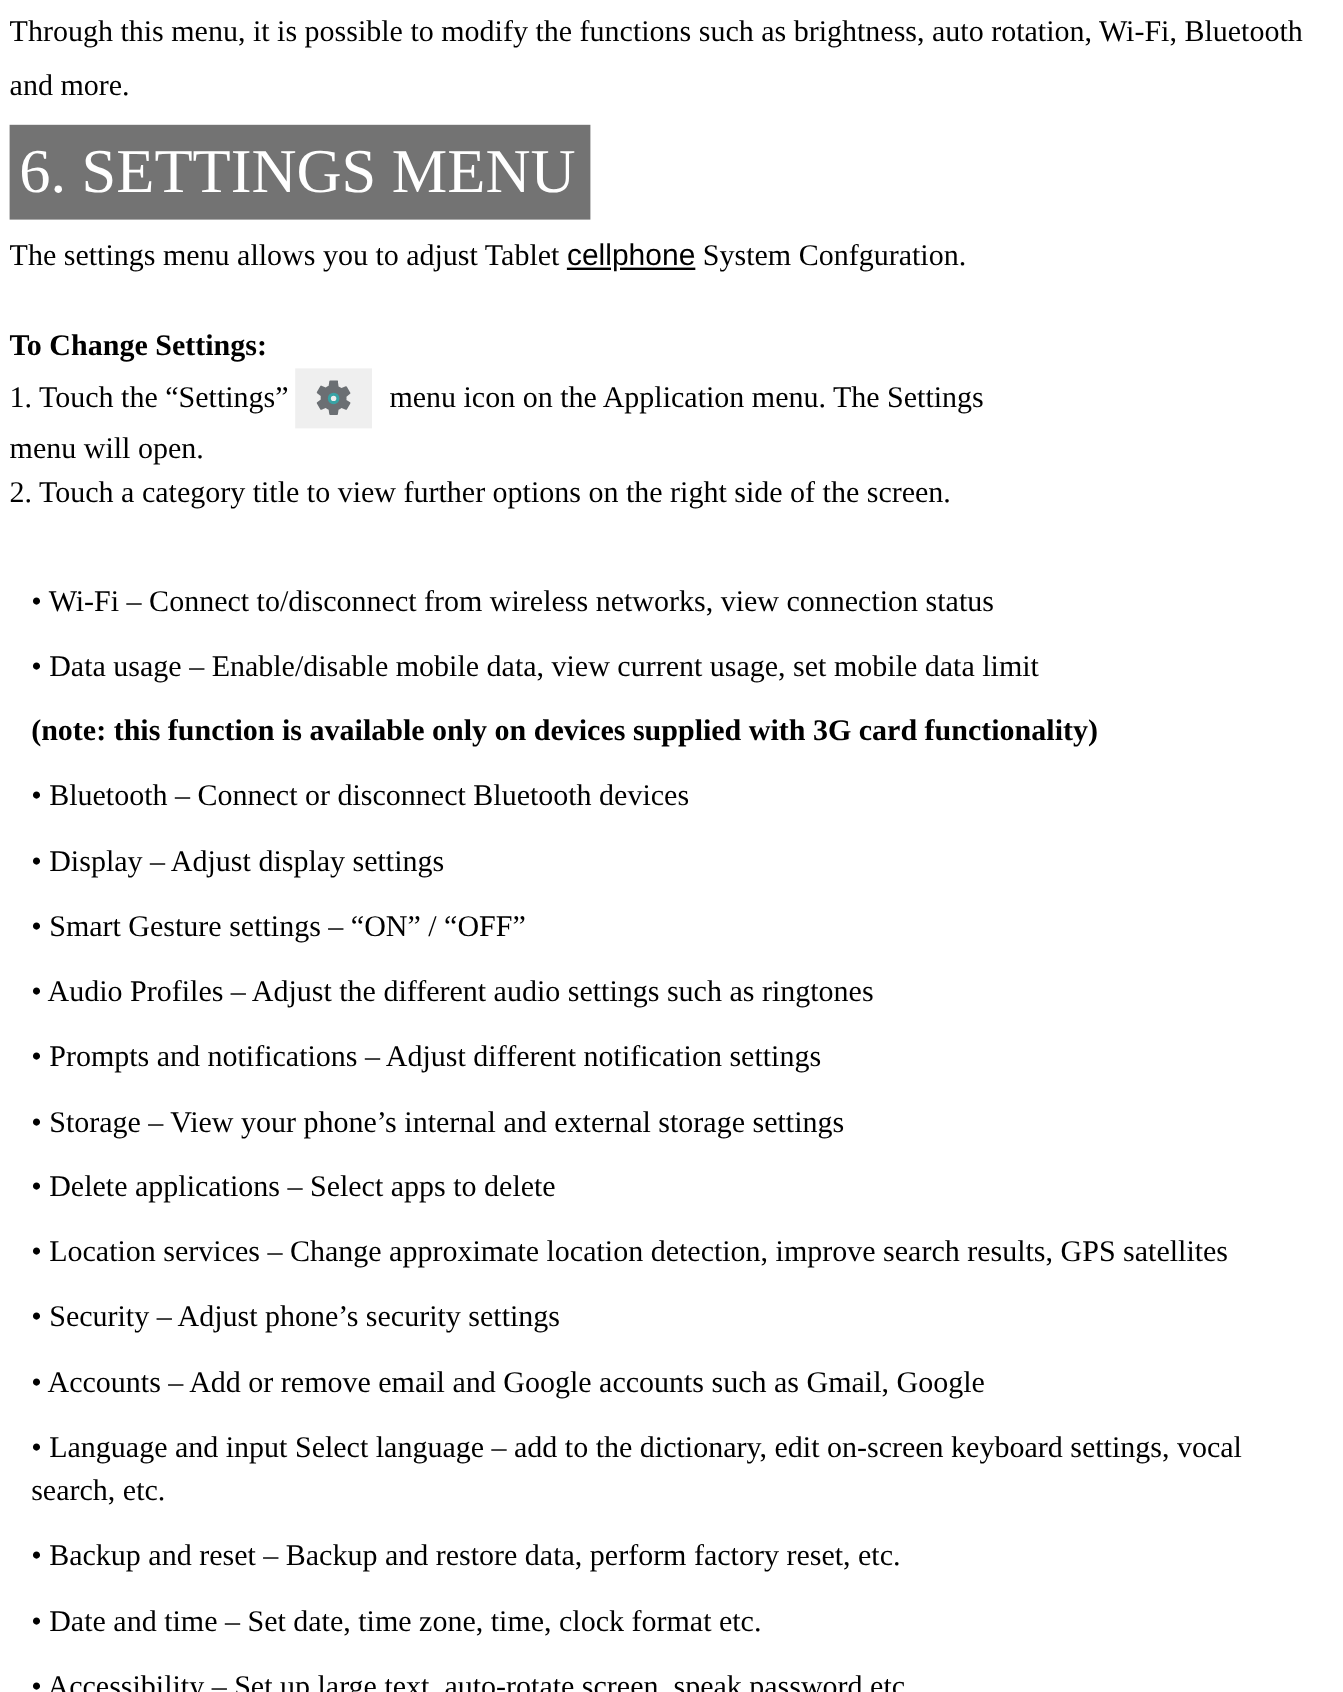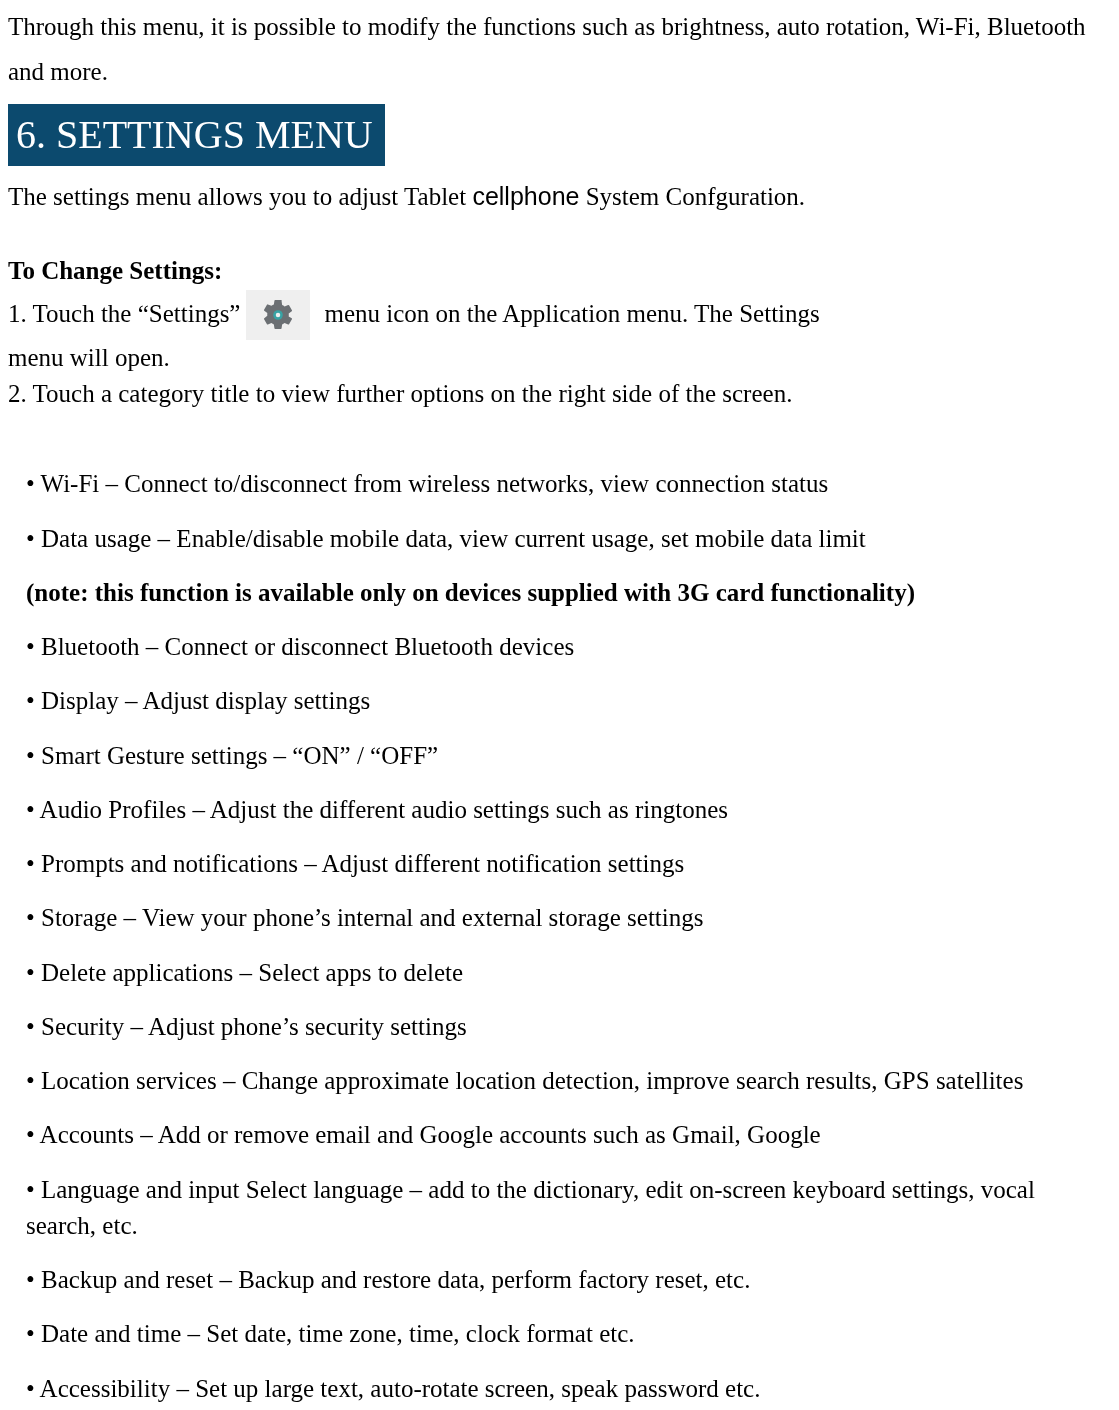--- a/index.html
+++ b/index.html
@@ -12,32 +12,33 @@
     box-sizing: border-box;
     color: #000;
     background: #fff;
   }
   .intro {
     margin-bottom: 10px;
     line-height: 1.8;
   }
   .heading-box {
     display: inline-block;
-    background: #0c4a6e;
+    background: #737373;
     color: #fff;
-    font-size: 40px;
+    font-size: 52px;
     padding: 2px 12px 2px 8px;
     margin-bottom: 6px;
   }
   .subdesc {
     margin-top: 6px;
     margin-bottom: 2px;
   }
   .cellphone {
     font-family: Arial, Helvetica, sans-serif;
+    text-decoration: underline;
   }
   .bold {
     font-weight: bold;
     margin-top: 38px;
   }
   .step1-line {
     display: flex;
     align-items: center;
     flex-wrap: wrap;
     gap: 0;
@@ -98,22 +99,22 @@
   <div>• Wi-Fi – Connect to/disconnect from wireless networks, view connection status</div>
   <div>• Data usage – Enable/disable mobile data, view current usage, set mobile data limit</div>
   <div class="bold">(note: this function is available only on devices supplied with 3G card functionality)</div>
   <div>• Bluetooth – Connect or disconnect Bluetooth devices</div>
   <div>• Display – Adjust display settings</div>
   <div>• Smart Gesture settings – “ON” / “OFF”</div>
   <div>• Audio Profiles – Adjust the different audio settings such as ringtones</div>
   <div>• Prompts and notifications – Adjust different notification settings</div>
   <div>• Storage – View your phone’s internal and external storage settings</div>
   <div>• Delete applications – Select apps to delete</div>
+  <div>• Location services – Change approximate location detection, improve search results, GPS satellites</div>
   <div>• Security – Adjust phone’s security settings</div>
-  <div>• Location services – Change approximate location detection, improve search results, GPS satellites</div>
   <div>• Accounts – Add or remove email and Google accounts such as Gmail, Google</div>
   <div>• Language and input Select language – add to the dictionary, edit on-screen keyboard settings, vocal search, etc.</div>
   <div>• Backup and reset – Backup and restore data, perform factory reset, etc.</div>
   <div>• Date and time – Set date, time zone, time, clock format etc.</div>
   <div>• Accessibility – Set up large text, auto-rotate screen, speak password etc.</div>
 </div>
 
 
 
 

